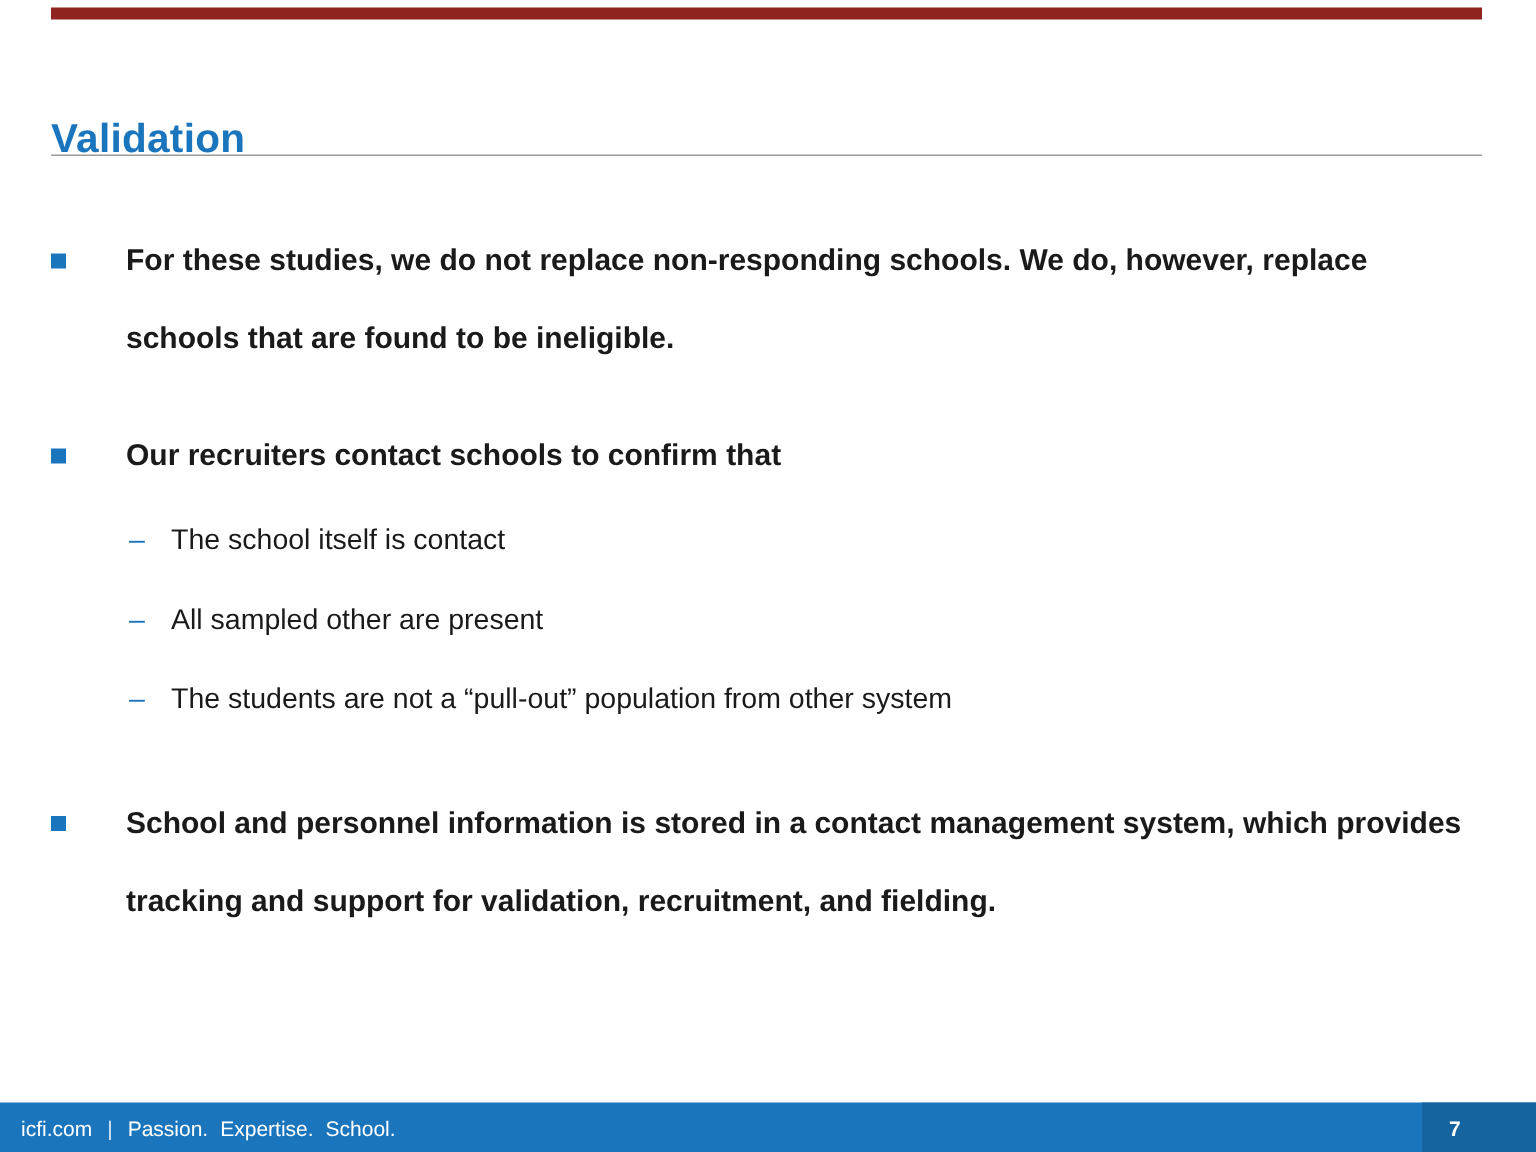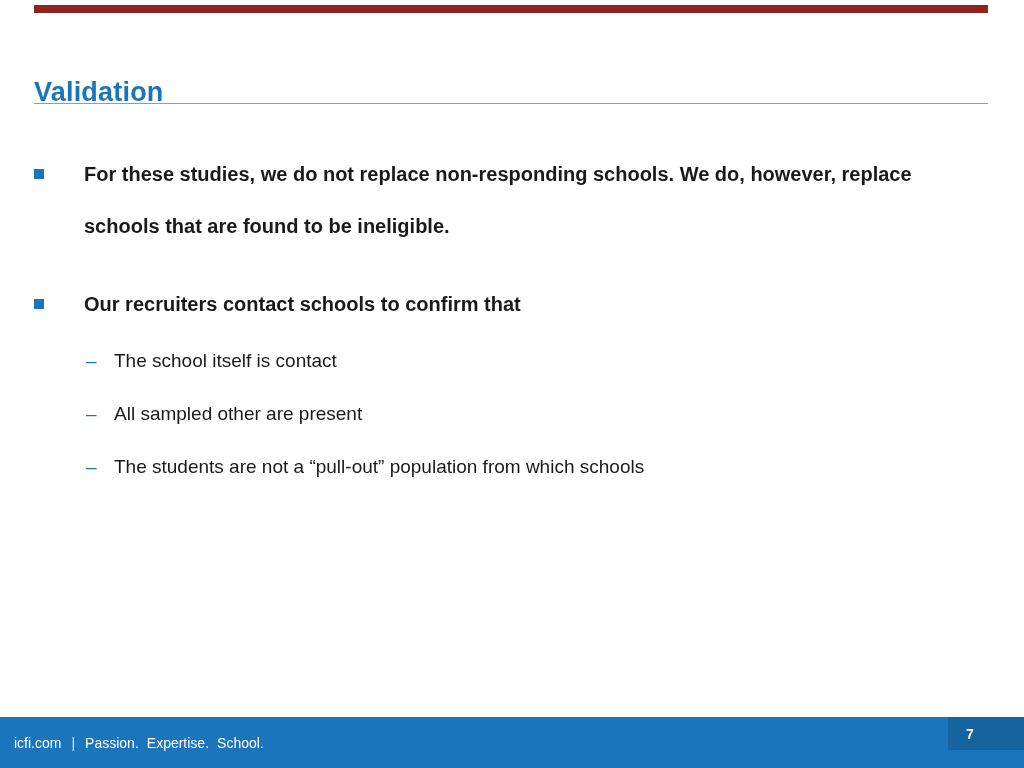--- a/index.html
+++ b/index.html
@@ -82,21 +82,21 @@
   }
   .sub-item .dash {
     flex:0 0 28px;
     color:var(--accent);
     font-weight:normal;
   }
   .sub-item .stext { flex:1; }
 
   .footer {
     position:absolute; left:0; bottom:0;
-    width:1024px; height:51px;
+    width:1024px; height:33px;
     background:var(--footer);
     color:#ffffff;
     display:flex; align-items:center;
     font-size:14px;
   }
   .footer-left {
     display:flex; align-items:center;
     padding-left:14px;
     gap:8px;
     white-space:nowrap;
@@ -140,24 +140,28 @@
     <div class="sub-item">
       <span class="dash">–</span>
       <span class="stext">The school itself is contact</span>
     </div>
     <div class="sub-item">
       <span class="dash">–</span>
       <span class="stext">All sampled other are present</span>
     </div>
     <div class="sub-item">
       <span class="dash">–</span>
-      <span class="stext">The students are not a “pull-out” population from which schools</span>
+      <span class="stext">The students are not a “pull-out” population from other system</span>
     </div>
   </div>
 
+  <div class="bullet">
+    <span class="marker"></span>
+    <span class="btext">School and personnel information is stored in a contact management system, which provides tracking and support for validation, recruitment, and fielding.</span>
+  </div>
 
 </div>
 
 <div class="footer">
   <div class="footer-left">
     <span class="site">icfi.com</span>
     <span class="sep">|</span>
     <span class="tg-regular">Passion.</span>
     <span class="tg-bold">Expertise.</span>
     <span class="tg-bold">School.</span>

